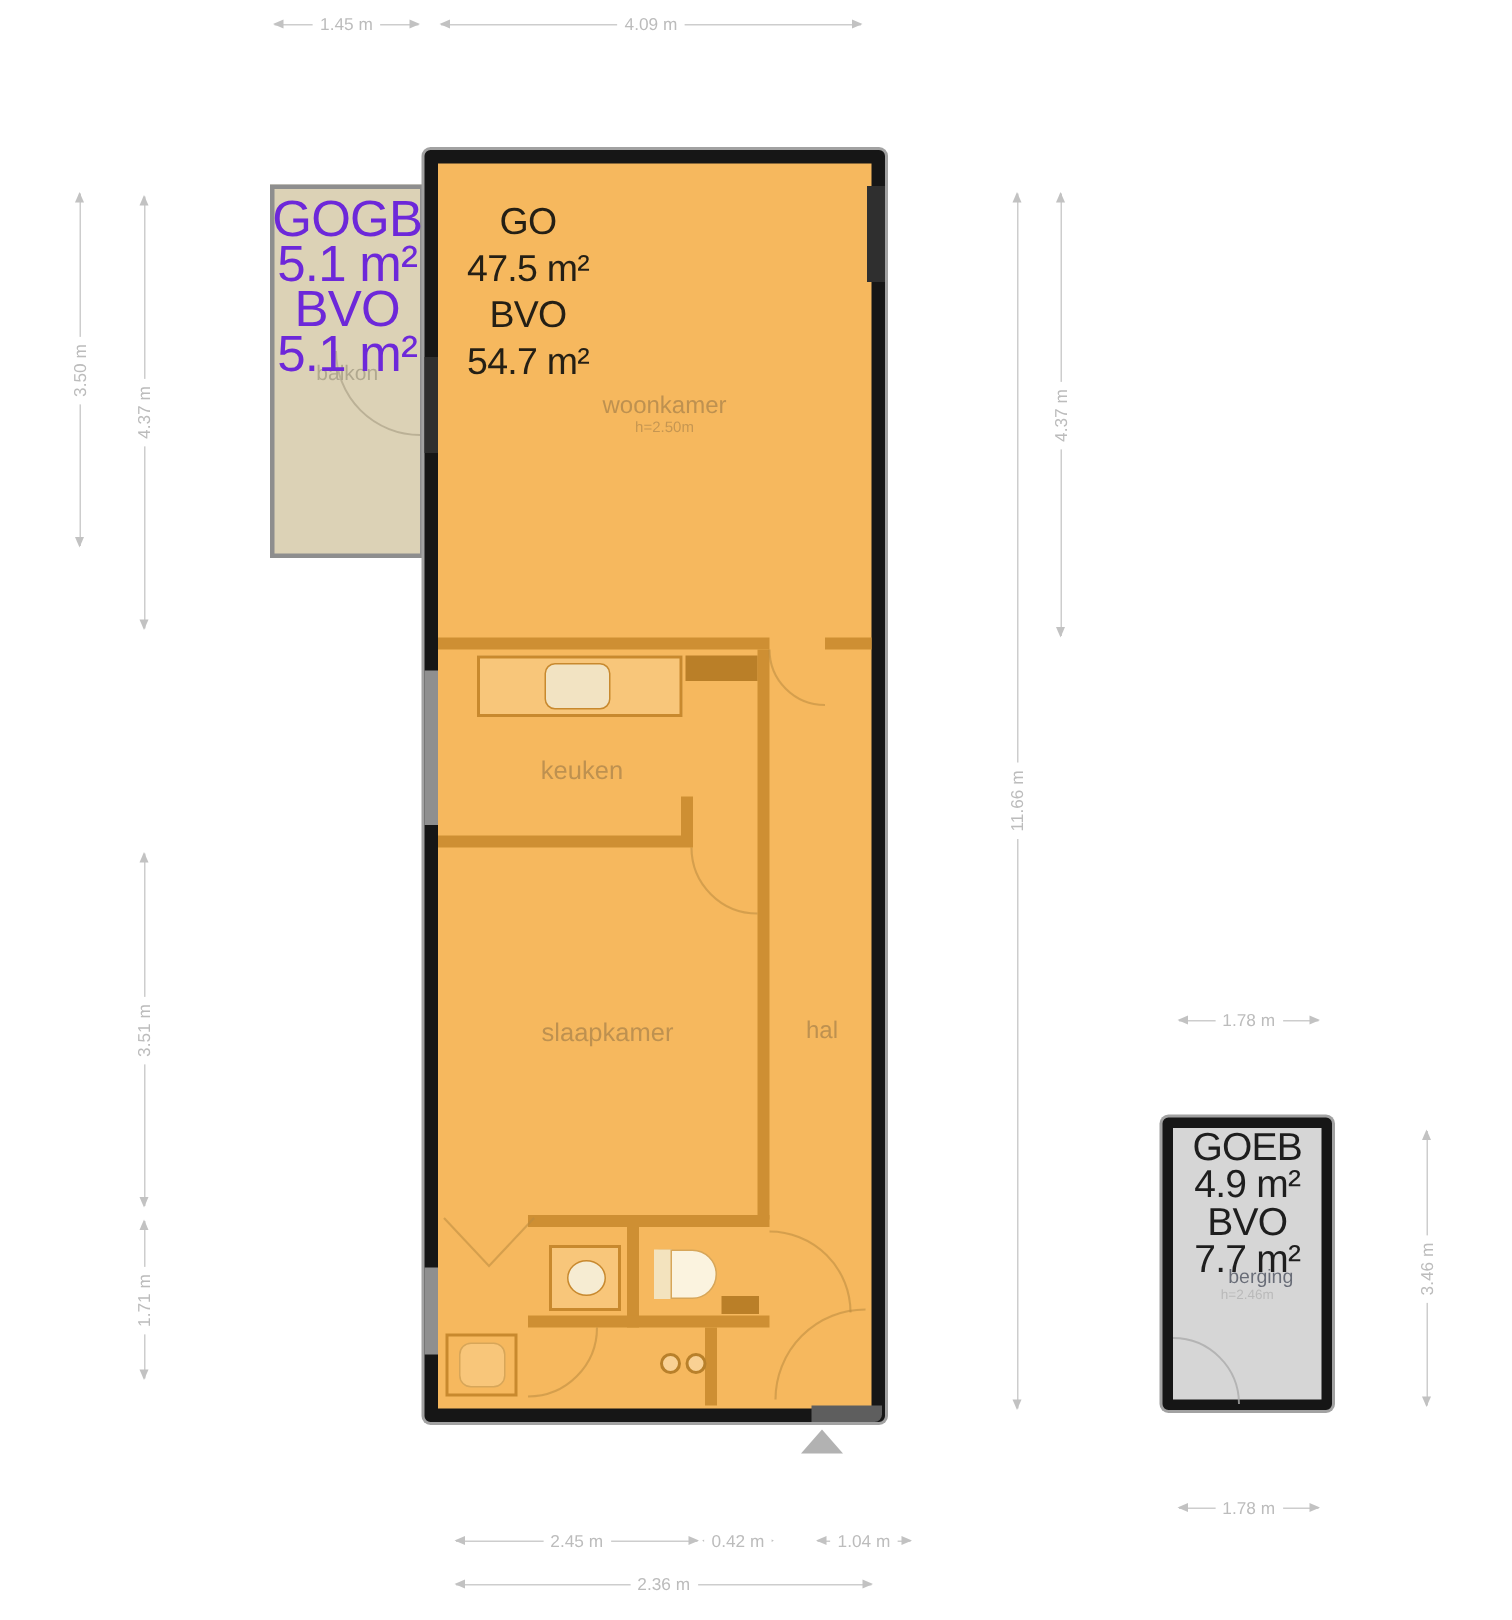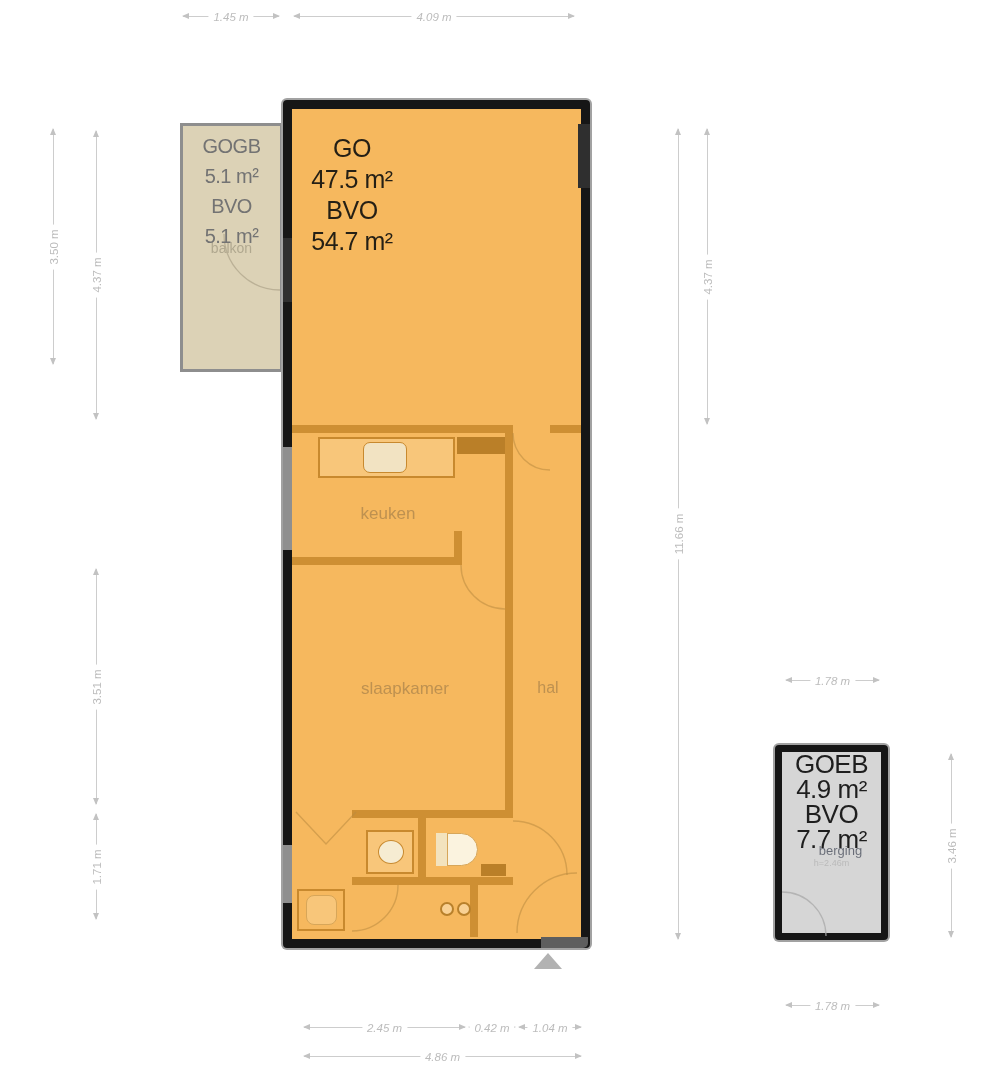--- a/index.html
+++ b/index.html
@@ -34,33 +34,33 @@
   .toilet{background:#FBF3DF;border:1px solid #D7A659;border-radius:4px 18px 18px 4px;}
   .tank{background:#F3E3BE;border-right:1px solid #D7A659;}
   .shower{background:#F6B85E;border:2px solid #C8892E;}
   .shower-in{background:#F8C67A;border:1px solid #D7A659;border-radius:8px;}
   .circle{border:2px solid #B8802B;border-radius:50%;background:rgba(252,240,214,.45);}
 
   
   .areatxt{position:absolute;text-align:center;color:#241F15;z-index:5;letter-spacing:-.5px;}
   .areatxt div{white-space:nowrap;}
   .go-block{left:292px;top:133px;width:120px;font-size:25px;line-height:31px;}
-  .gogb-block{left:180px;top:131px;width:103px;font-size:20px;line-height:30px;color:#737373;}
+  .gogb-block{left:180px;top:131px;width:103px;font-size:34px;line-height:30px;color:#6d28d9;}
   .goeb-block{left:775px;top:752px;width:113px;font-size:26px;line-height:25px;color:#1E1E1E;}
   .roomlbl{position:absolute;text-align:center;color:#BE9150;z-index:4;}
   .roomlbl .sub{font-size:10px;opacity:.85;}
   .faintlbl{position:absolute;text-align:center;z-index:4;color:#8D8670;opacity:.55;}
 
   
   .north{position:absolute;left:534px;top:953px;width:0;height:0;z-index:2;
          border-left:14px solid transparent;border-right:14px solid transparent;
          border-bottom:16px solid #B2B2B2;}
 
   
-  .dimh{position:absolute;height:12px;z-index:6;font-style:italic;}
+  .dimh{position:absolute;height:12px;z-index:6;}
   .dimh .dl{position:absolute;left:1px;right:1px;top:5px;height:1px;background:#CDCDCD;}
   .dimh .al{position:absolute;left:0;top:2px;width:0;height:0;
             border-top:3.5px solid transparent;border-bottom:3.5px solid transparent;
             border-right:7px solid #C2C2C2;}
   .dimh .ar{position:absolute;right:0;top:2px;width:0;height:0;
             border-top:3.5px solid transparent;border-bottom:3.5px solid transparent;
             border-left:7px solid #C2C2C2;}
   .dimv{position:absolute;width:12px;z-index:6;}
   .dimv .dl{position:absolute;top:1px;bottom:1px;left:5px;width:1px;background:#CDCDCD;}
   .dimv .at{position:absolute;top:0;left:2px;width:0;height:0;
@@ -132,20 +132,24 @@
     <path d="M 280 290 A 56 56 0 0 1 224 234" fill="none" stroke="#ACA289" stroke-opacity="0.7" stroke-width="1.3"></path>
     <path d="M 782 892 A 44 44 0 0 1 826 936" fill="none" stroke="#ABABAB" stroke-opacity="0.8" stroke-width="1.3"></path>
   </svg>
 
   <div class="areatxt go-block">
     <div>GO</div>
     <div>47.5 m²</div>
     <div>BVO</div>
     <div>54.7 m²</div>
   </div>
+  <div class="roomlbl" style="left:363px;top:262px;width:160px;font-size:16px;">
+    <div>woonkamer</div>
+    <div class="sub">h=2.50m</div>
+  </div>
   <div class="roomlbl" style="left:328px;top:504px;width:120px;font-size:17px;">keuken</div>
   <div class="roomlbl" style="left:330px;top:679px;width:150px;font-size:17px;">slaapkamer</div>
   <div class="roomlbl" style="left:513px;top:679px;width:70px;font-size:16px;">hal</div>
 
   <div class="unit-storage"></div>
   <div class="faintlbl" style="left:775px;top:843px;width:131px;font-size:13px;color:#0f172a;">berging</div>
   <div class="faintlbl" style="left:775px;top:858px;width:113px;font-size:9px;color:#A3A3A3;">h=2.46m</div>
   <div class="areatxt goeb-block">
     <div>GOEB</div>
     <div>4.9 m²</div>
@@ -226,26 +230,26 @@
     <i class="al"></i>
     <i class="ar"></i>
     <span class="dlbl">2.45 m</span>
   </div>
   <div class="dimh" style="left:468px;top:1022px;width:48px;">
     <i class="dl"></i>
     <i class="al"></i>
     <i class="ar"></i>
     <span class="dlbl">0.42 m</span>
   </div>
-  <div class="dimh" style="left:518px;top:1022px;width:64px;">
+  <div class="dimh" style="left:544px;top:1022px;width:64px;">
     <i class="dl"></i>
     <i class="al"></i>
     <i class="ar"></i>
     <span class="dlbl">1.04 m</span>
   </div>
   <div class="dimh" style="left:303px;top:1051px;width:279px;">
     <i class="dl"></i>
     <i class="al"></i>
     <i class="ar"></i>
-    <span class="dlbl">4.86 m</span>
+    <span class="dlbl">2.36 m</span>
   </div>
 
 </div>
 
 </body></html>

